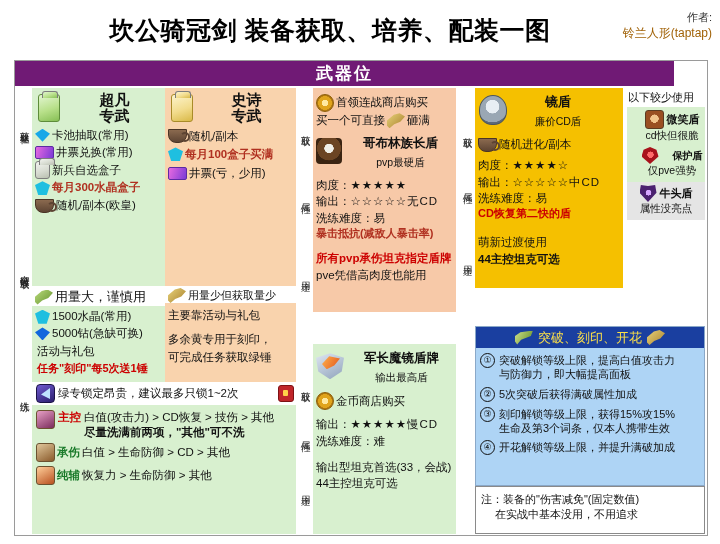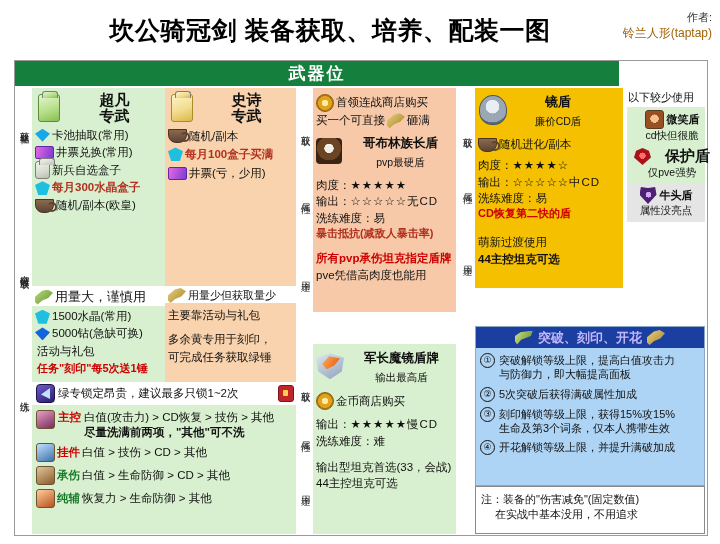--- a/index.html
+++ b/index.html
@@ -17,22 +17,22 @@
     position:absolute;left:0;top:14px;width:660px;text-align:center;
     font-size:25px;font-weight:bold;letter-spacing:.5px;color:#000;
   }
   .author{position:absolute;right:8px;top:10px;text-align:right;line-height:1.35;}
   .author .lbl{font-size:11px;color:#333;}
   .author .nm{font-size:12px;color:#a16207;}
 
   
   .board{position:absolute;left:14px;top:60px;width:694px;height:476px;
          border:1px solid #9a9a9a;background:#fff;box-sizing:border-box;}
-  .banner{position:absolute;left:15px;top:61px;width:604px;height:25px;
-          background:#15803d;color:#fff;font-size:17px;font-weight:bold;
+  .banner{position:absolute;left:15px;top:61px;width:659px;height:25px;
+          background:#701a75;color:#fff;font-size:17px;font-weight:bold;
           display:flex;align-items:center;justify-content:center;letter-spacing:2px;}
 
   
   .vlabels{position:absolute;font-size:9.5px;color:#222;line-height:1.12;text-align:center;width:15px;}
   .vl-item{writing-mode:vertical-rl;text-orientation:upright;letter-spacing:1px;
            display:inline-block;}
 
   
   .panel{position:absolute;box-sizing:border-box;}
   .row{display:flex;align-items:center;gap:2px;white-space:nowrap;}
@@ -231,25 +231,20 @@
     <div style="padding:3px 0 0 4px;font-size:11.5px;">
       <div style="display:flex;align-items:flex-start;gap:3px;margin-top:2px;">
         <span class="ic ic-port p2"></span>
         <span class="bold red" style="flex:0 0 auto;">主控</span>
         <span style="line-height:1.28;">
           <span>白值(攻击力) &gt; CD恢复 &gt; 技伤 &gt; 其他</span><br>
           <span class="bold">尽量洗满前两项，"其他"可不洗</span>
         </span>
       </div>
       <div class="row" style="margin-top:4px;">
-        <span class="ic ic-port p3"></span>
-        <span class="bold red">挂件</span>
-        <span>白值 &gt; 技伤 &gt; CD &gt; 其他</span>
-      </div>
-      <div class="row" style="margin-top:4px;">
         <span class="ic ic-port p1"></span>
         <span class="bold" style="color:#1a7a2a;">承伤</span>
         <span>白值 &gt; 生命防御 &gt; CD &gt; 其他</span>
       </div>
       <div class="row" style="margin-top:4px;">
         <span class="ic ic-port p4"></span>
         <span class="bold" style="color:#1a7a2a;">纯辅</span>
         <span>恢复力 &gt; 生命防御 &gt; 其他</span>
       </div>
     </div>
@@ -362,37 +357,37 @@
   </div>
 
   <div class="panel" style="left:627px;top:88px;width:78px;height:178px;">
     <div style="font-size:11px;padding:2px 0 2px 1px;background:#fff;">以下较少使用</div>
     <div style="background:#d8f0cf;padding:3px 0 4px 12px;">
       <div class="row" style="font-size:11px;justify-content:center;gap:3px;">
         <span class="ic ic-smile"></span>
         <span class="bold">微笑盾</span>
       </div>
       <div style="font-size:10.5px;text-align:center;">cd快但很脆</div>
-      <div class="row" style="font-size:15px;justify-content:center;gap:14px;margin-top:4px;">
+      <div class="row" style="font-size:10px;justify-content:center;gap:14px;margin-top:4px;">
         <span class="ic ic-prot"></span>
         <span class="bold">保护盾</span>
       </div>
       <div style="font-size:10.5px;text-align:center;">仅pve强势</div>
     </div>
     <div style="background:#e5e5e5;padding:3px 0 4px 0;">
       <div class="row" style="font-size:11px;justify-content:center;gap:3px;">
         <span class="ic ic-bull"></span>
         <span class="bold">牛头盾</span>
       </div>
       <div style="font-size:10.5px;text-align:center;">属性没亮点</div>
     </div>
   </div>
 
   <div class="panel" style="left:475px;top:326px;width:230px;height:160px;background:#aed4f5;border:1px solid #8aa8c8;">
-    <div style="background:#1a3fa0;color:#c4b5fd;font-size:13px;font-weight:bold;
+    <div style="background:#1a3fa0;color:#fde047;font-size:13px;font-weight:normal;
                 display:flex;align-items:center;justify-content:center;gap:5px;height:21px;">
       <span class="ic ic-wrench"></span>
       <span>突破、刻印、开花</span>
       <span class="ic ic-hammer"></span>
     </div>
     <div style="padding:5px 4px 0 4px;font-size:11px;line-height:1.3;">
       <div style="display:flex;gap:4px;margin-bottom:5px;">
         <span class="num">①</span>
         <span><span>突破解锁等级上限，提高白值攻击力</span><br>
               <span>与防御力，即大幅提高面板</span></span>

